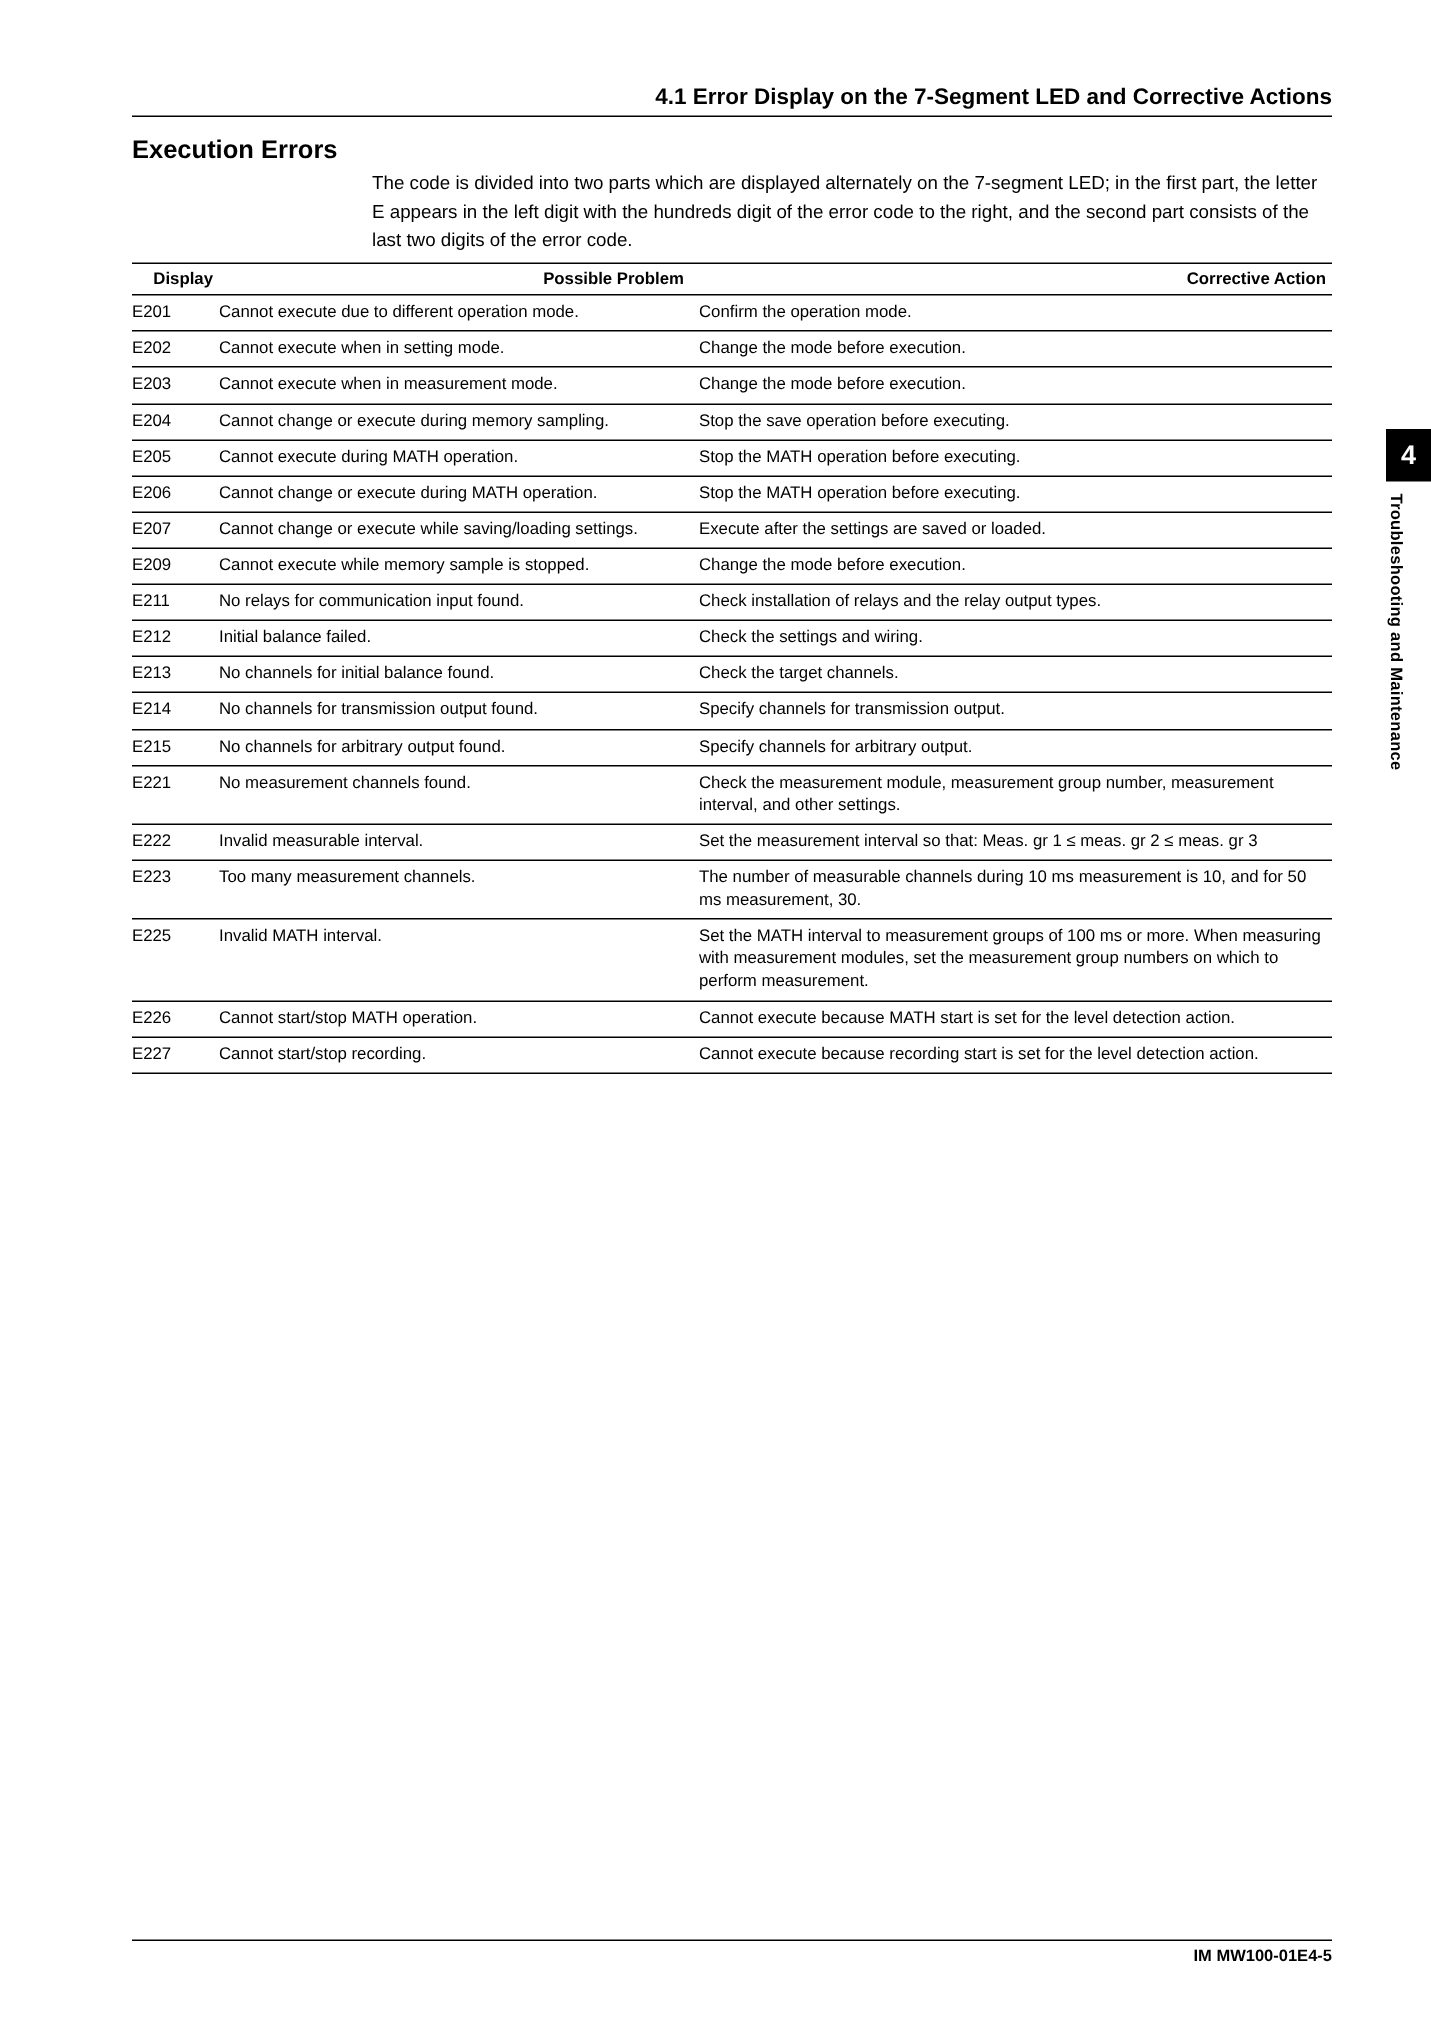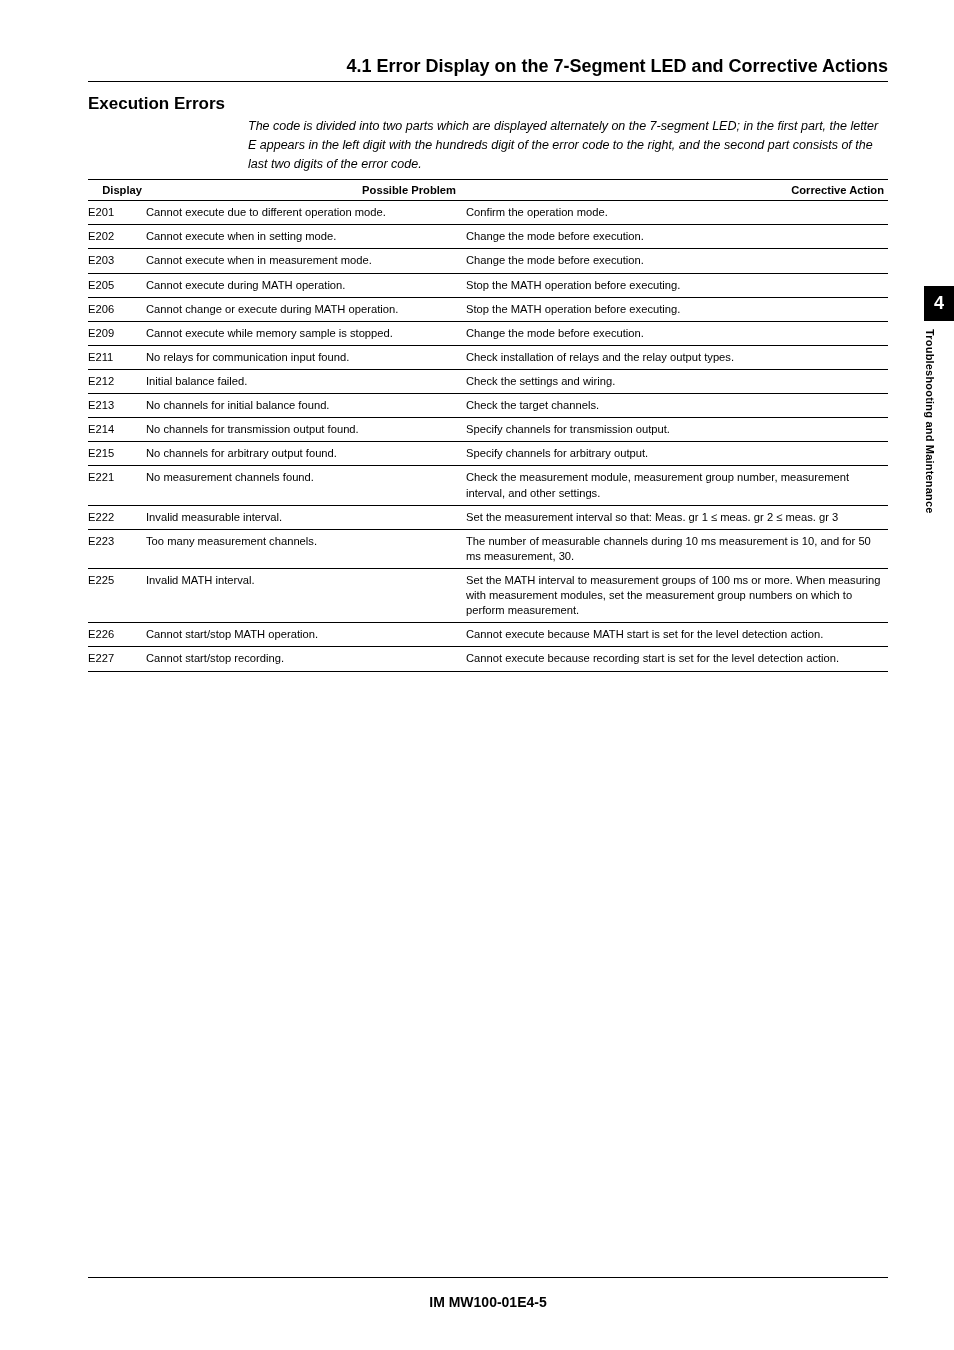--- a/index.html
+++ b/index.html
@@ -15,33 +15,32 @@
     padding: 56px 66px 0 88px;
     position: relative;
     height: 100%;
   }
   .header-line {
     border-bottom: 1px solid #000;
     padding-bottom: 4px;
     margin-bottom: 12px;
     text-align: right;
     font-weight: bold;
-    font-size: 18px;
+    font-size: 15px;
   }
   .section-title {
     font-size: 17px;
     font-weight: bold;
     margin-bottom: 3px;
   }
   .intro {
     font-size: 12.5px;
     line-height: 1.5;
     margin-left: 160px;
     margin-bottom: 6px;
-    font-style: italic;
   }
   table {
     width: 100%;
     border-collapse: collapse;
     font-size: 11.2px;
   }
   thead th {
     text-align: right;
     font-weight: bold;
     border-top: 1.5px solid #000;
@@ -79,25 +78,25 @@
     color: #000;
     padding: 8px 7px 0 0;
     letter-spacing: 0.2px;
   }
   .footer {
     position: absolute;
     bottom: 40px;
     left: 88px;
     right: 66px;
     border-top: 1px solid #000;
-    padding-top: 16px;
-    font-size: 14px;
+    padding-top: 4px;
+    font-size: 11px;
     font-weight: bold;
     display: flex;
-    justify-content: center;
+    justify-content: flex-end;
   }
 </style>
 </head>
 <body>
 
 <div class="page">
   <div class="header-line">4.1  Error Display on the 7-Segment LED and Corrective Actions</div>
 
   <div class="section-title">Execution Errors</div>
   <div class="intro">The code is divided into two parts which are displayed alternately on the 7-segment LED; in the first part, the letter E appears in the left digit with the hundreds digit of the error code to the right, and the second part consists of the last two digits of the error code.</div>
@@ -120,28 +119,38 @@
           <td class="col-display">E202</td>
           <td class="col-problem">Cannot execute when in setting mode.</td>
           <td class="col-action">Change the mode before execution.</td>
         </tr>
         <tr>
           <td class="col-display">E203</td>
           <td class="col-problem">Cannot execute when in measurement mode.</td>
           <td class="col-action">Change the mode before execution.</td>
         </tr>
         <tr>
+          <td class="col-display">E204</td>
+          <td class="col-problem">Cannot change or execute during memory sampling.</td>
+          <td class="col-action">Stop the save operation before executing.</td>
+        </tr>
+        <tr>
           <td class="col-display">E205</td>
           <td class="col-problem">Cannot execute during MATH operation.</td>
           <td class="col-action">Stop the MATH operation before executing.</td>
         </tr>
         <tr>
           <td class="col-display">E206</td>
           <td class="col-problem">Cannot change or execute during MATH operation.</td>
           <td class="col-action">Stop the MATH operation before executing.</td>
+        </tr>
+        <tr>
+          <td class="col-display">E207</td>
+          <td class="col-problem">Cannot change or execute while saving/loading settings.</td>
+          <td class="col-action">Execute after the settings are saved or loaded.</td>
         </tr>
         <tr>
           <td class="col-display">E209</td>
           <td class="col-problem">Cannot execute while memory sample is stopped.</td>
           <td class="col-action">Change the mode before execution.</td>
         </tr>
         <tr>
           <td class="col-display">E211</td>
           <td class="col-problem">No relays for communication input found.</td>
           <td class="col-action">Check installation of relays and the relay output types.</td>

